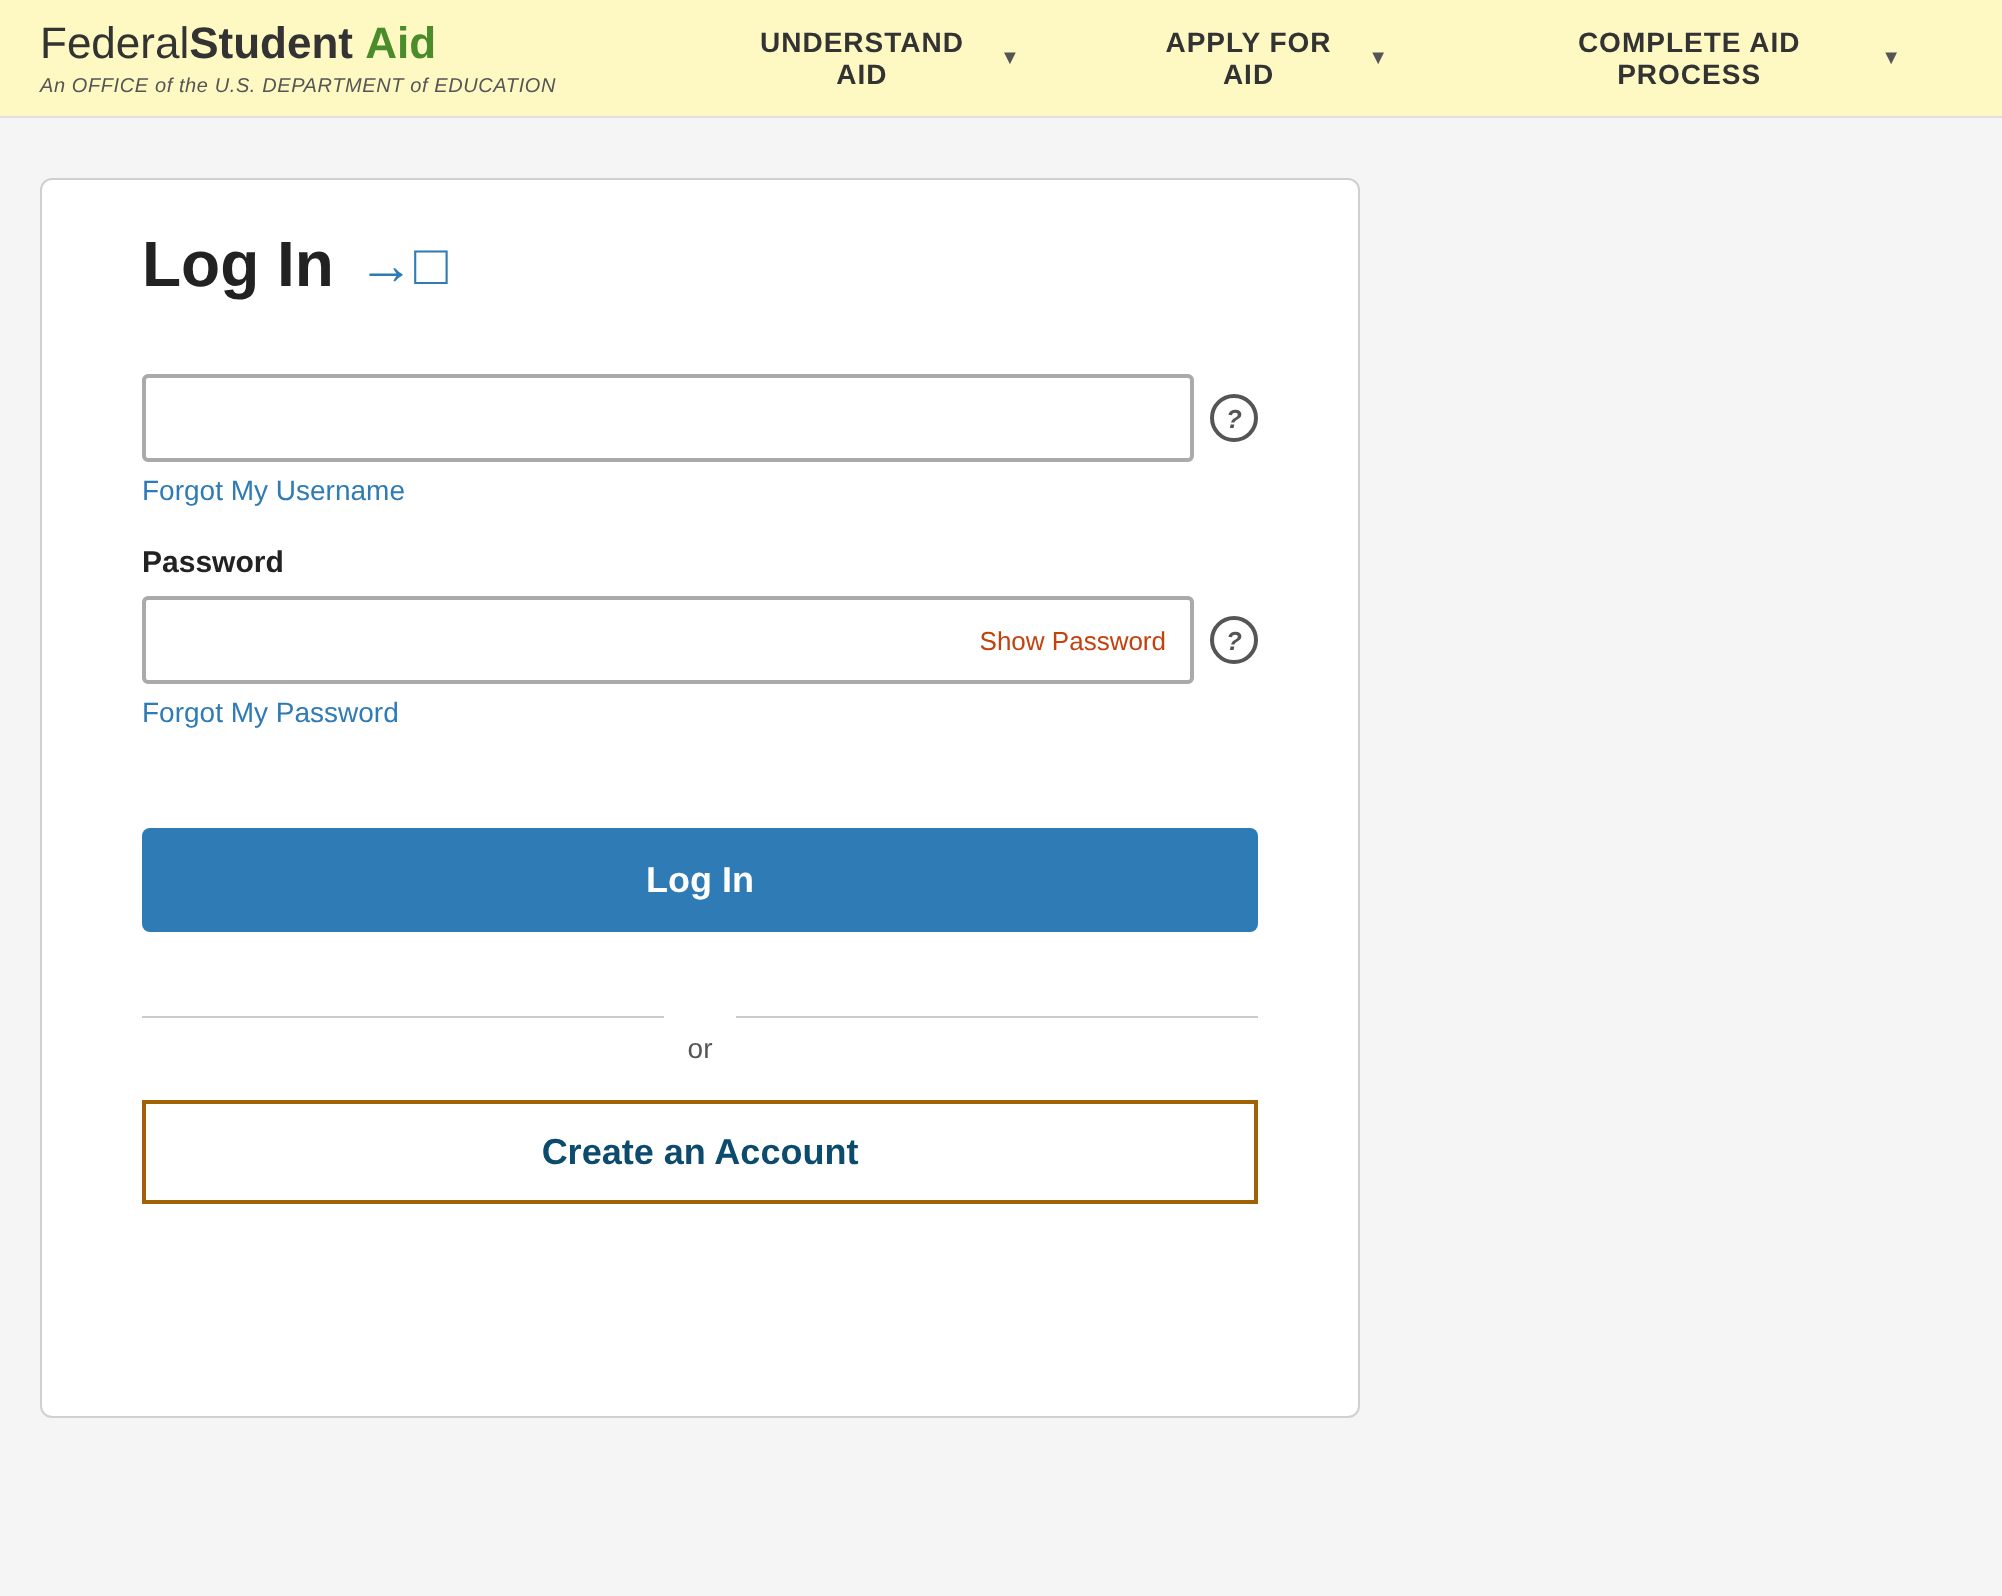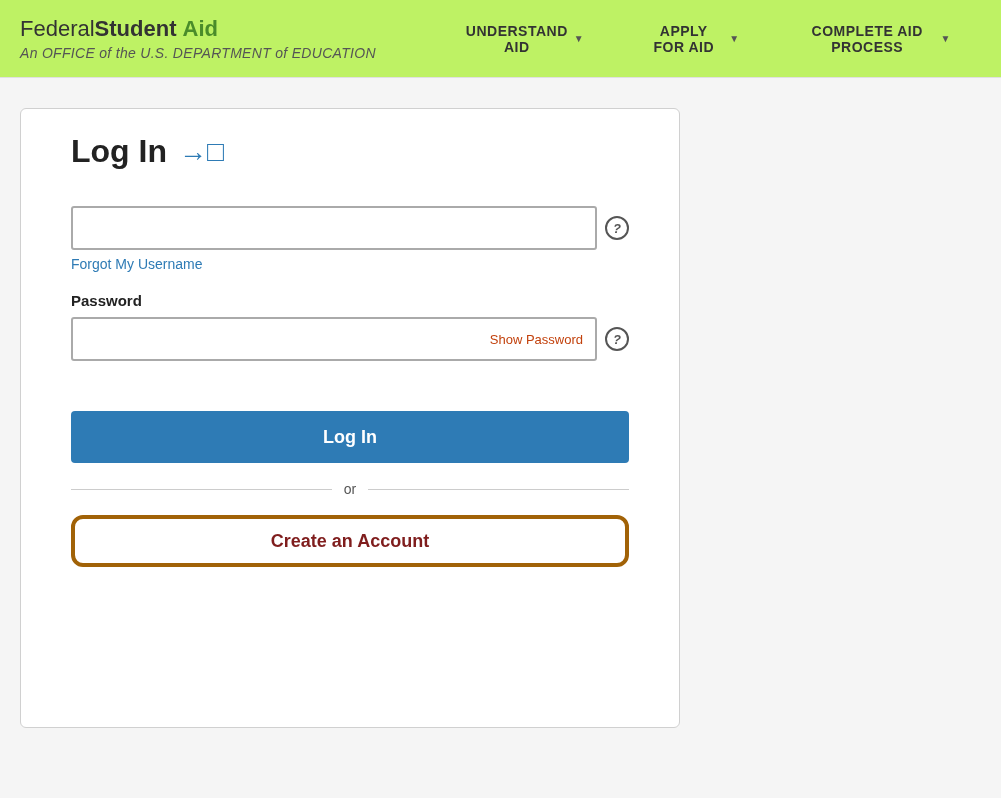--- a/index.html
+++ b/index.html
@@ -10,26 +10,26 @@
 
     body {
       font-family: -apple-system, BlinkMacSystemFont, 'Segoe UI', Arial, sans-serif;
       background: #f5f5f5;
       width: 1001px;
       min-height: 798px;
     }
 
     
     .navbar {
-      background: #bef264;
+      background: #fef9c3;
       border-bottom: 1px solid #e0e0e0;
       display: flex;
       align-items: center;
       padding: 0 20px;
-      height: 78px;
+      height: 59px;
     }
 
     .logo-area {
       display: flex;
       flex-direction: column;
       margin-right: 60px;
       min-width: 200px;
     }
 
     .logo-text {
@@ -46,21 +46,21 @@
       color: #333;
       font-weight: 700;
     }
 
     .logo-aid {
       color: #4a8c2a;
       font-weight: 700;
     }
 
     .logo-sub {
-      font-size: 14px;
+      font-size: 10px;
       color: #555;
       font-style: italic;
       letter-spacing: 0.3px;
       margin-top: 2px;
     }
 
     .nav-links {
       display: flex;
       align-items: center;
       gap: 0;
@@ -233,30 +233,31 @@
 
     .or-line {
       flex: 1;
       height: 1px;
       background: #ccc;
     }
 
     .or-text {
       color: #555;
       font-size: 14px;
+      margin-top: 32px;
     }
 
     
     .create-account-btn {
       width: 100%;
       height: 52px;
       background: #fff;
-      color: #7f1d1d;
-      border: 4px solid #a16207;
-      border-radius: 12px;
+      color: #0c4a6e;
+      border: 2px solid #a16207;
+      border-radius: 0;
       font-size: 18px;
       font-weight: 600;
       cursor: pointer;
     }
   </style>
 </head>
 <body>
 
 <nav class="navbar">
   <div class="logo-area">
@@ -305,20 +306,23 @@
     
     <div class="form-group">
       <label class="field-label">Password</label>
       <div class="input-row">
         <div class="password-input-wrapper">
           <input type="password" class="password-input" placeholder="" style="">
           <button class="show-password-btn">Show Password</button>
         </div>
         <div class="help-icon">?</div>
       </div>
+      <div class="forgot-link-row">
+        <a class="forgot-link">Forgot My Password</a>
+      </div>
     </div>
 
     
     <button class="login-btn">Log In</button>
 
     
     <div class="or-divider">
       <div class="or-line"></div>
       <span class="or-text">or</span>
       <div class="or-line"></div>

